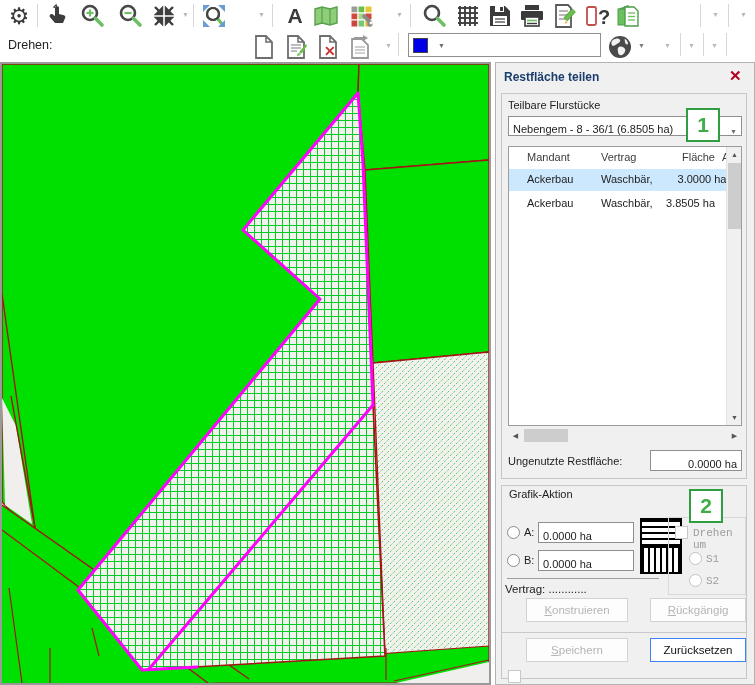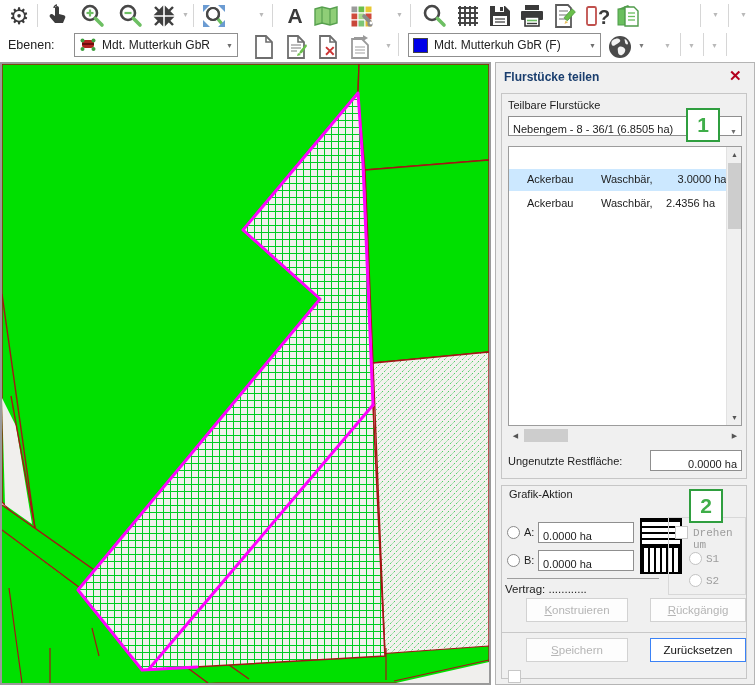--- a/index.html
+++ b/index.html
@@ -209,33 +209,21 @@
           </g>
         </svg>
     </div>
     <div class="vsep" style="left:700px"></div>
     <span class="caret dis" style="left:712px">▼</span>
     <div class="vsep" style="left:728px"></div>
     <span class="caret dis" style="left:740px">▼</span>
   </div>
 
   <div id="trow2" class="trow">
-    <span class="lbl" style="left:8px;top:8px">Ebenen:</span>
-    <div class="combo" style="left:74px;width:164px">
-      <svg width="18" height="16" viewBox="0 0 18 16" style="margin-right:5px">
-          <rect x="3" y="3" width="12" height="8" rx="3" fill="#b42222"></rect>
-          <line x1="3" y1="7" x2="15" y2="7" stroke="#6e0e0e" stroke-width="2"></line>
-          <circle cx="3.5" cy="3.5" r="2" fill="#3f9e3f"></circle>
-          <circle cx="14.5" cy="3.5" r="2" fill="#3f9e3f"></circle>
-          <circle cx="3.5" cy="12" r="2" fill="#3f9e3f"></circle>
-          <circle cx="14.5" cy="12" r="2" fill="#3f9e3f"></circle>
-        </svg>
-      <span class="cv">Mdt. Mutterkuh GbR</span>
-      <span class="ccaret">▼</span>
-    </div>
+    <span class="lbl" style="left:8px;top:8px">Drehen:</span>
     <div class="ti" style="left:250px;top:3px">
       <svg width="24" height="24" viewBox="0 0 24 24">
           <polygon points="4,1 14,1 20,7 20,23 4,23" fill="#fff" stroke="#6e6e6e" stroke-width="1.8"></polygon>
           <polyline points="14,1 14,7 20,7" fill="none" stroke="#6e6e6e" stroke-width="1.6"></polyline>
         </svg>
     </div>
     <div class="ti" style="left:282px;top:3px">
       <svg width="24" height="24" viewBox="0 0 24 24">
           <polygon points="4,1 14,1 20,7 20,23 4,23" fill="#fff" stroke="#6e6e6e" stroke-width="1.8"></polygon>
           <polyline points="14,1 14,7 20,7" fill="none" stroke="#6e6e6e" stroke-width="1.6"></polyline>
@@ -264,21 +252,20 @@
             <line x1="7" y1="18" x2="17" y2="18"></line>
           </g>
           <line x1="6" y1="3" x2="15" y2="3" stroke="#9a9a9a" stroke-width="2"></line>
           <polygon points="15,0 20,3 15,6" fill="#9a9a9a"></polygon>
         </svg>
     </div>
     <span class="caret dis" style="left:385px;top:12px">▼</span>
     <div class="vsep" style="left:398px;top:3px"></div>
     <div class="combo" style="left:408px;width:193px">
       <span style="width:15px;height:15px;background:#0000e8;border:1px solid #444;margin-right:6px"></span>
-      <span class="cv">Mdt. Mutterkuh GbR (F)</span>
       <span class="ccaret">▼</span>
     </div>
     <div class="ti" style="left:606px;top:3px">
       <svg width="26" height="26" viewBox="0 0 26 26">
           <circle cx="13" cy="13" r="11" fill="#4a4a4a"></circle>
           <path d="M6 6c3-2 6-2 7 0 1 1-1 3-3 4-2 1-4 3-5 1-1-1-1-4 1-5z" fill="#f2f2f2"></path>
           <path d="M12 13c2-1 5 0 6 2 1 2-1 5-3 6-2 1-4-1-4-3 0-2-1-4 1-5z" fill="#f2f2f2"></path>
           <path d="M18 5c2 1 3 3 3 5-1 1-3 0-3-2 0-1-1-3 0-3z" fill="#f2f2f2"></path>
         </svg>
     </div>
@@ -332,41 +319,47 @@
     <line x1="9" y1="332" x2="33" y2="464" stroke="#a31515" stroke-width="1.4"></line>
 
     <polygon points="356,29 241,166 318,235 76,526 140,606 383,592 371,341 361,100" fill="url(#cross)"></polygon>
     <path d="M140,606 L383,592 L371,341" fill="none" stroke="#a31515" stroke-width="1.6"></path>
     <path d="M371,341 L361,100 L356,29 L241,166 L318,235 L76,526 L140,606 L195,603" fill="none" stroke-width="3" stroke-linejoin="round" stroke-linecap="round" stroke="#ff00ff"></path>
     <line x1="371" y1="341" x2="147" y2="605" stroke-width="3" stroke-linecap="round" stroke="#ff00ff"></line>
   </svg>
 </div>
 
 <div id="panel">
-  <span class="ptitle">Flurstücke teilen</span>
+  <span class="ptitle">Restfläche teilen</span>
   <span class="pclose">✕</span>
 
   <div class="gbox" style="left:5px;top:30px;width:246px;height:386px">
     <span class="abs" style="left:6px;top:5px">Teilbare Flurstücke</span>
     <div class="inp" style="left:6px;top:22px;width:234px;height:20px">
       <span style="flex:1;white-space:nowrap;overflow:hidden">Nebengem - 8 - 36/1 (6.8505 ha)</span>
       <span style="font-size:7px;color:#6e6e6e">▼</span>
     </div>
     <div class="badge" style="left:184px;top:14px">1</div>
 
     <div class="list" style="left:6px;top:52px;width:234px;height:280px">
+      <div class="lhead">
+        <span class="cell" style="left:18px">Mandant</span>
+        <span class="cell" style="left:92px">Vertrag</span>
+        <span class="cell" style="left:150px;width:56px;text-align:right">Fläche</span>
+        <span class="cell" style="left:213px;width:8px;overflow:hidden">A</span>
+      </div>
       <div class="lrow sel" style="top:22px">
         <span class="cell" style="left:18px">Ackerbau</span>
         <span class="cell" style="left:92px">Waschbär,</span>
         <span class="cell" style="left:164px;width:58px;text-align:center">3.0000 ha</span>
       </div>
       <div class="lrow" style="top:46px">
         <span class="cell" style="left:18px">Ackerbau</span>
         <span class="cell" style="left:92px">Waschbär,</span>
-        <span class="cell" style="left:148px;width:58px;text-align:right">2.4356 ha</span>
+        <span class="cell" style="left:148px;width:58px;text-align:right">3.8505 ha</span>
       </div>
       <div class="vsb">
         <div class="arr" style="top:0">▲</div>
         <div class="thumb" style="top:16px;height:66px"></div>
         <div class="arr" style="bottom:0">▼</div>
       </div>
     </div>
 
     <div class="hsb" style="left:6px;top:334px;width:234px">
       <div class="arr" style="left:0">◀</div>

